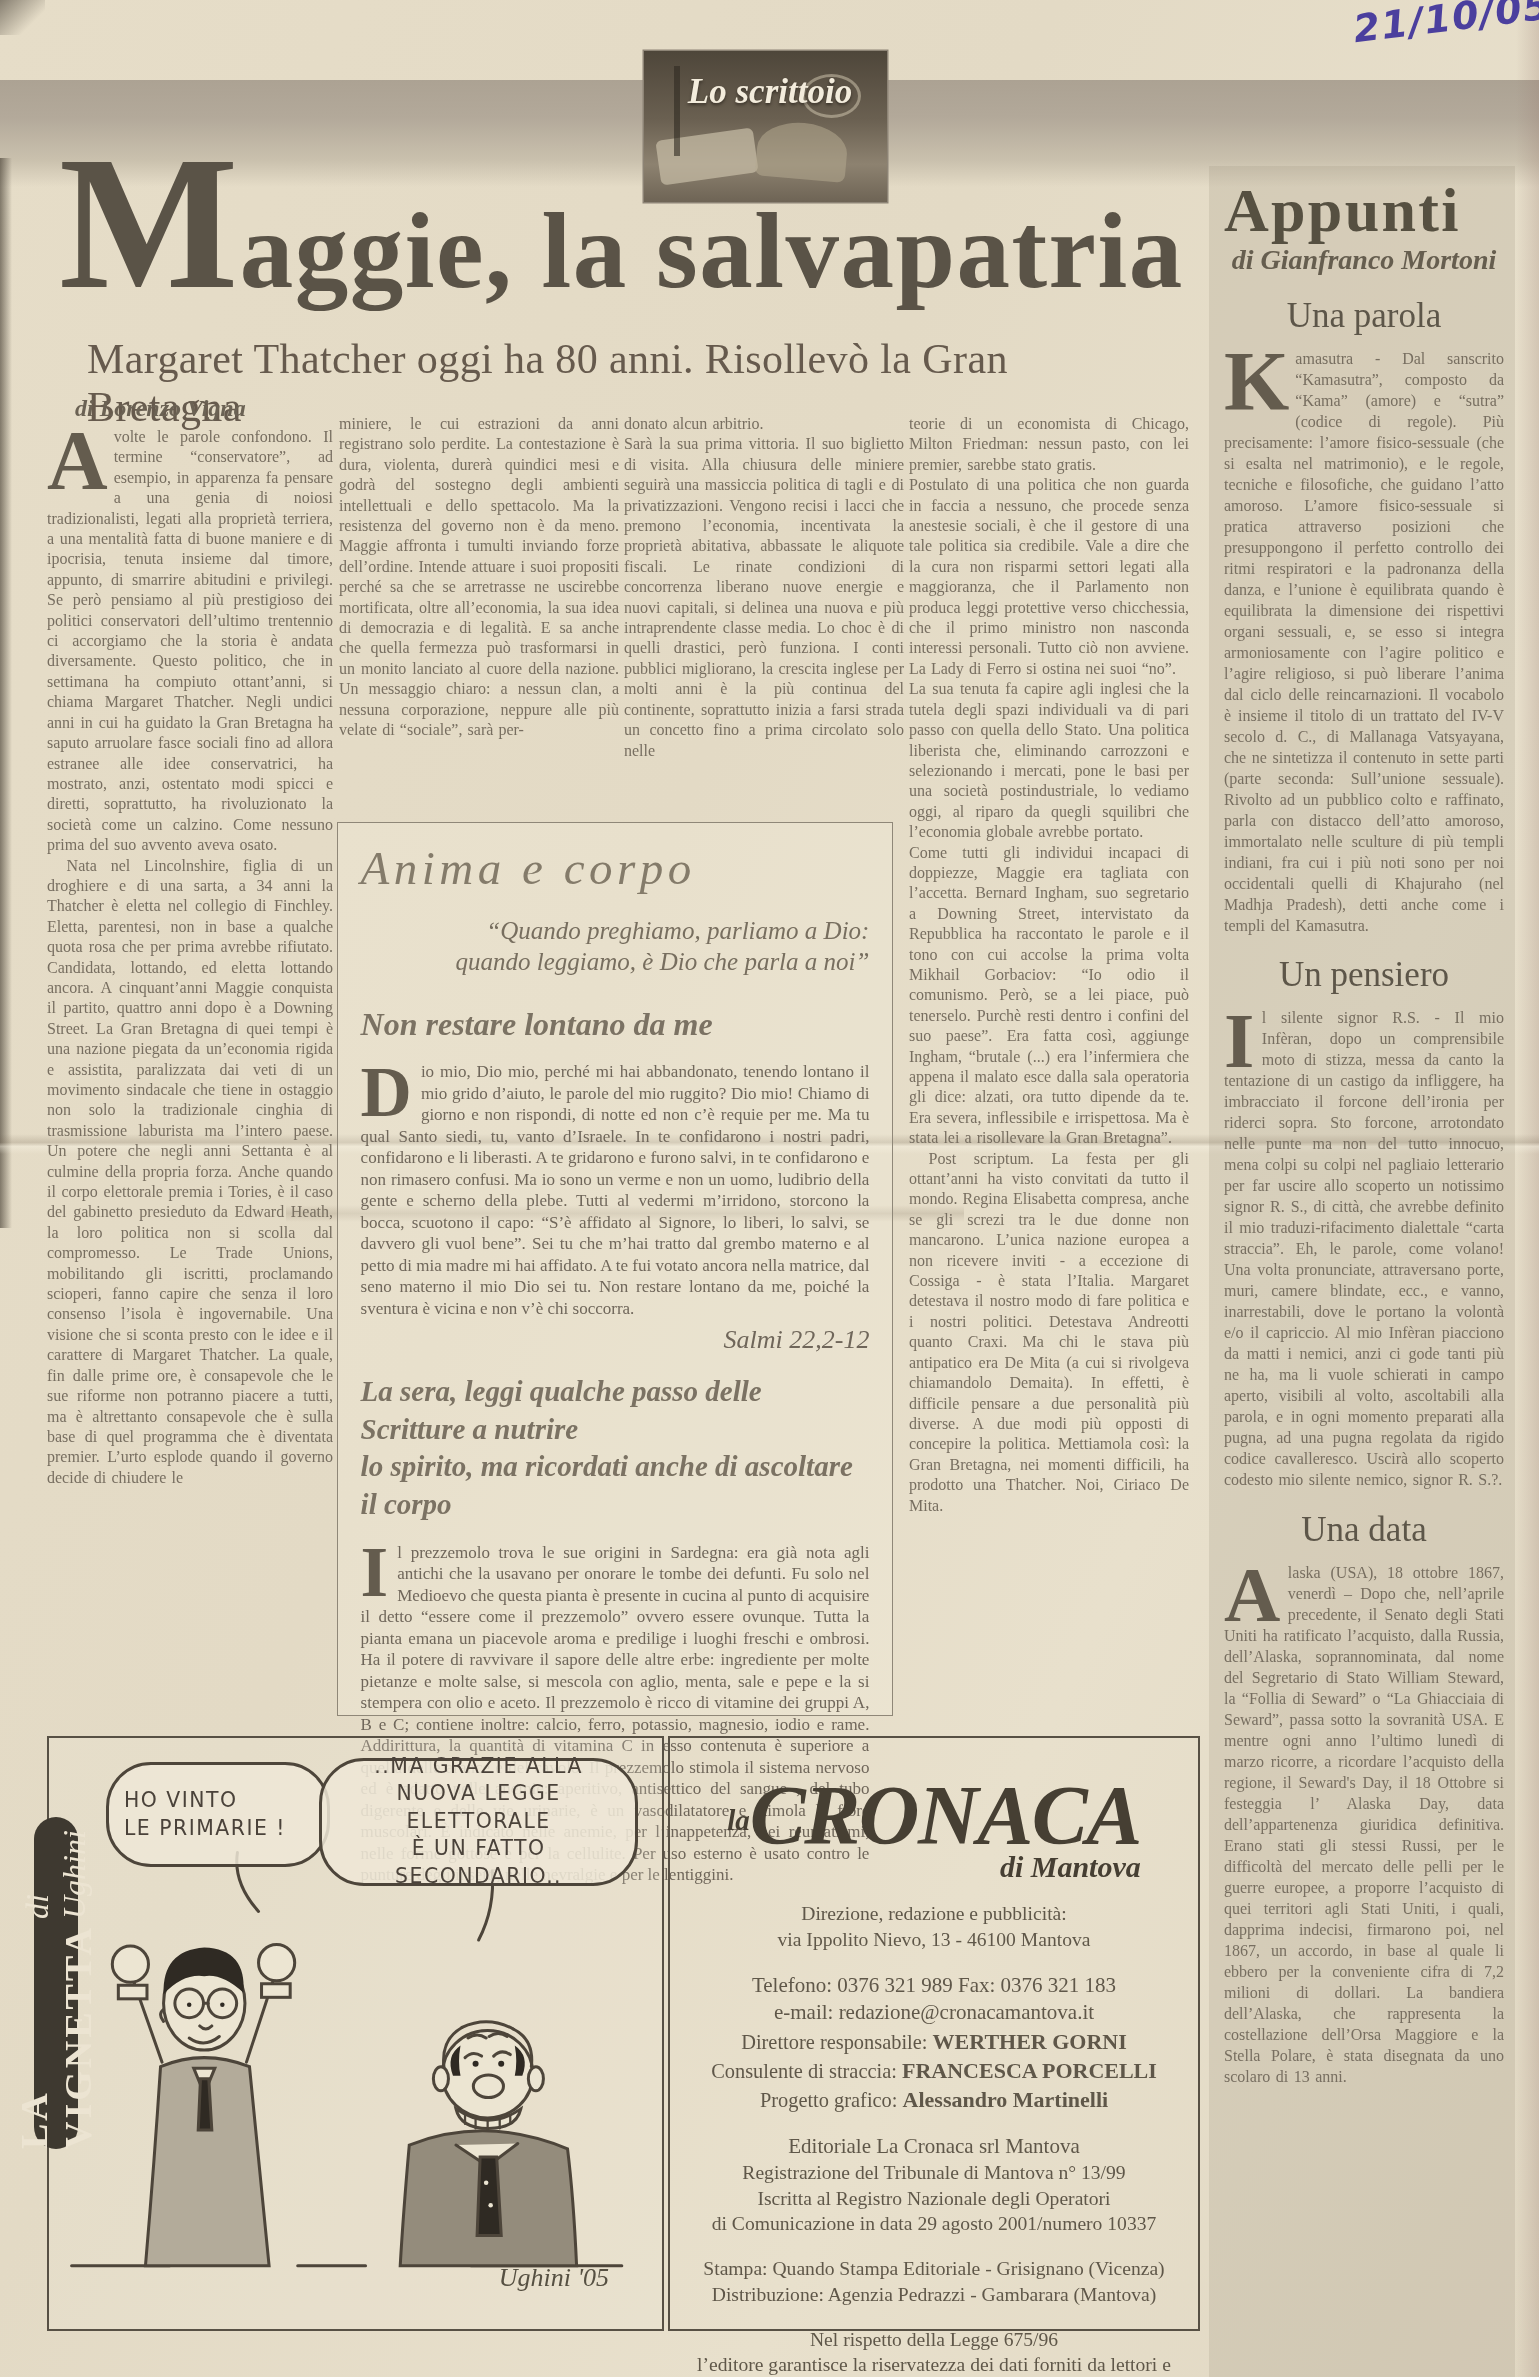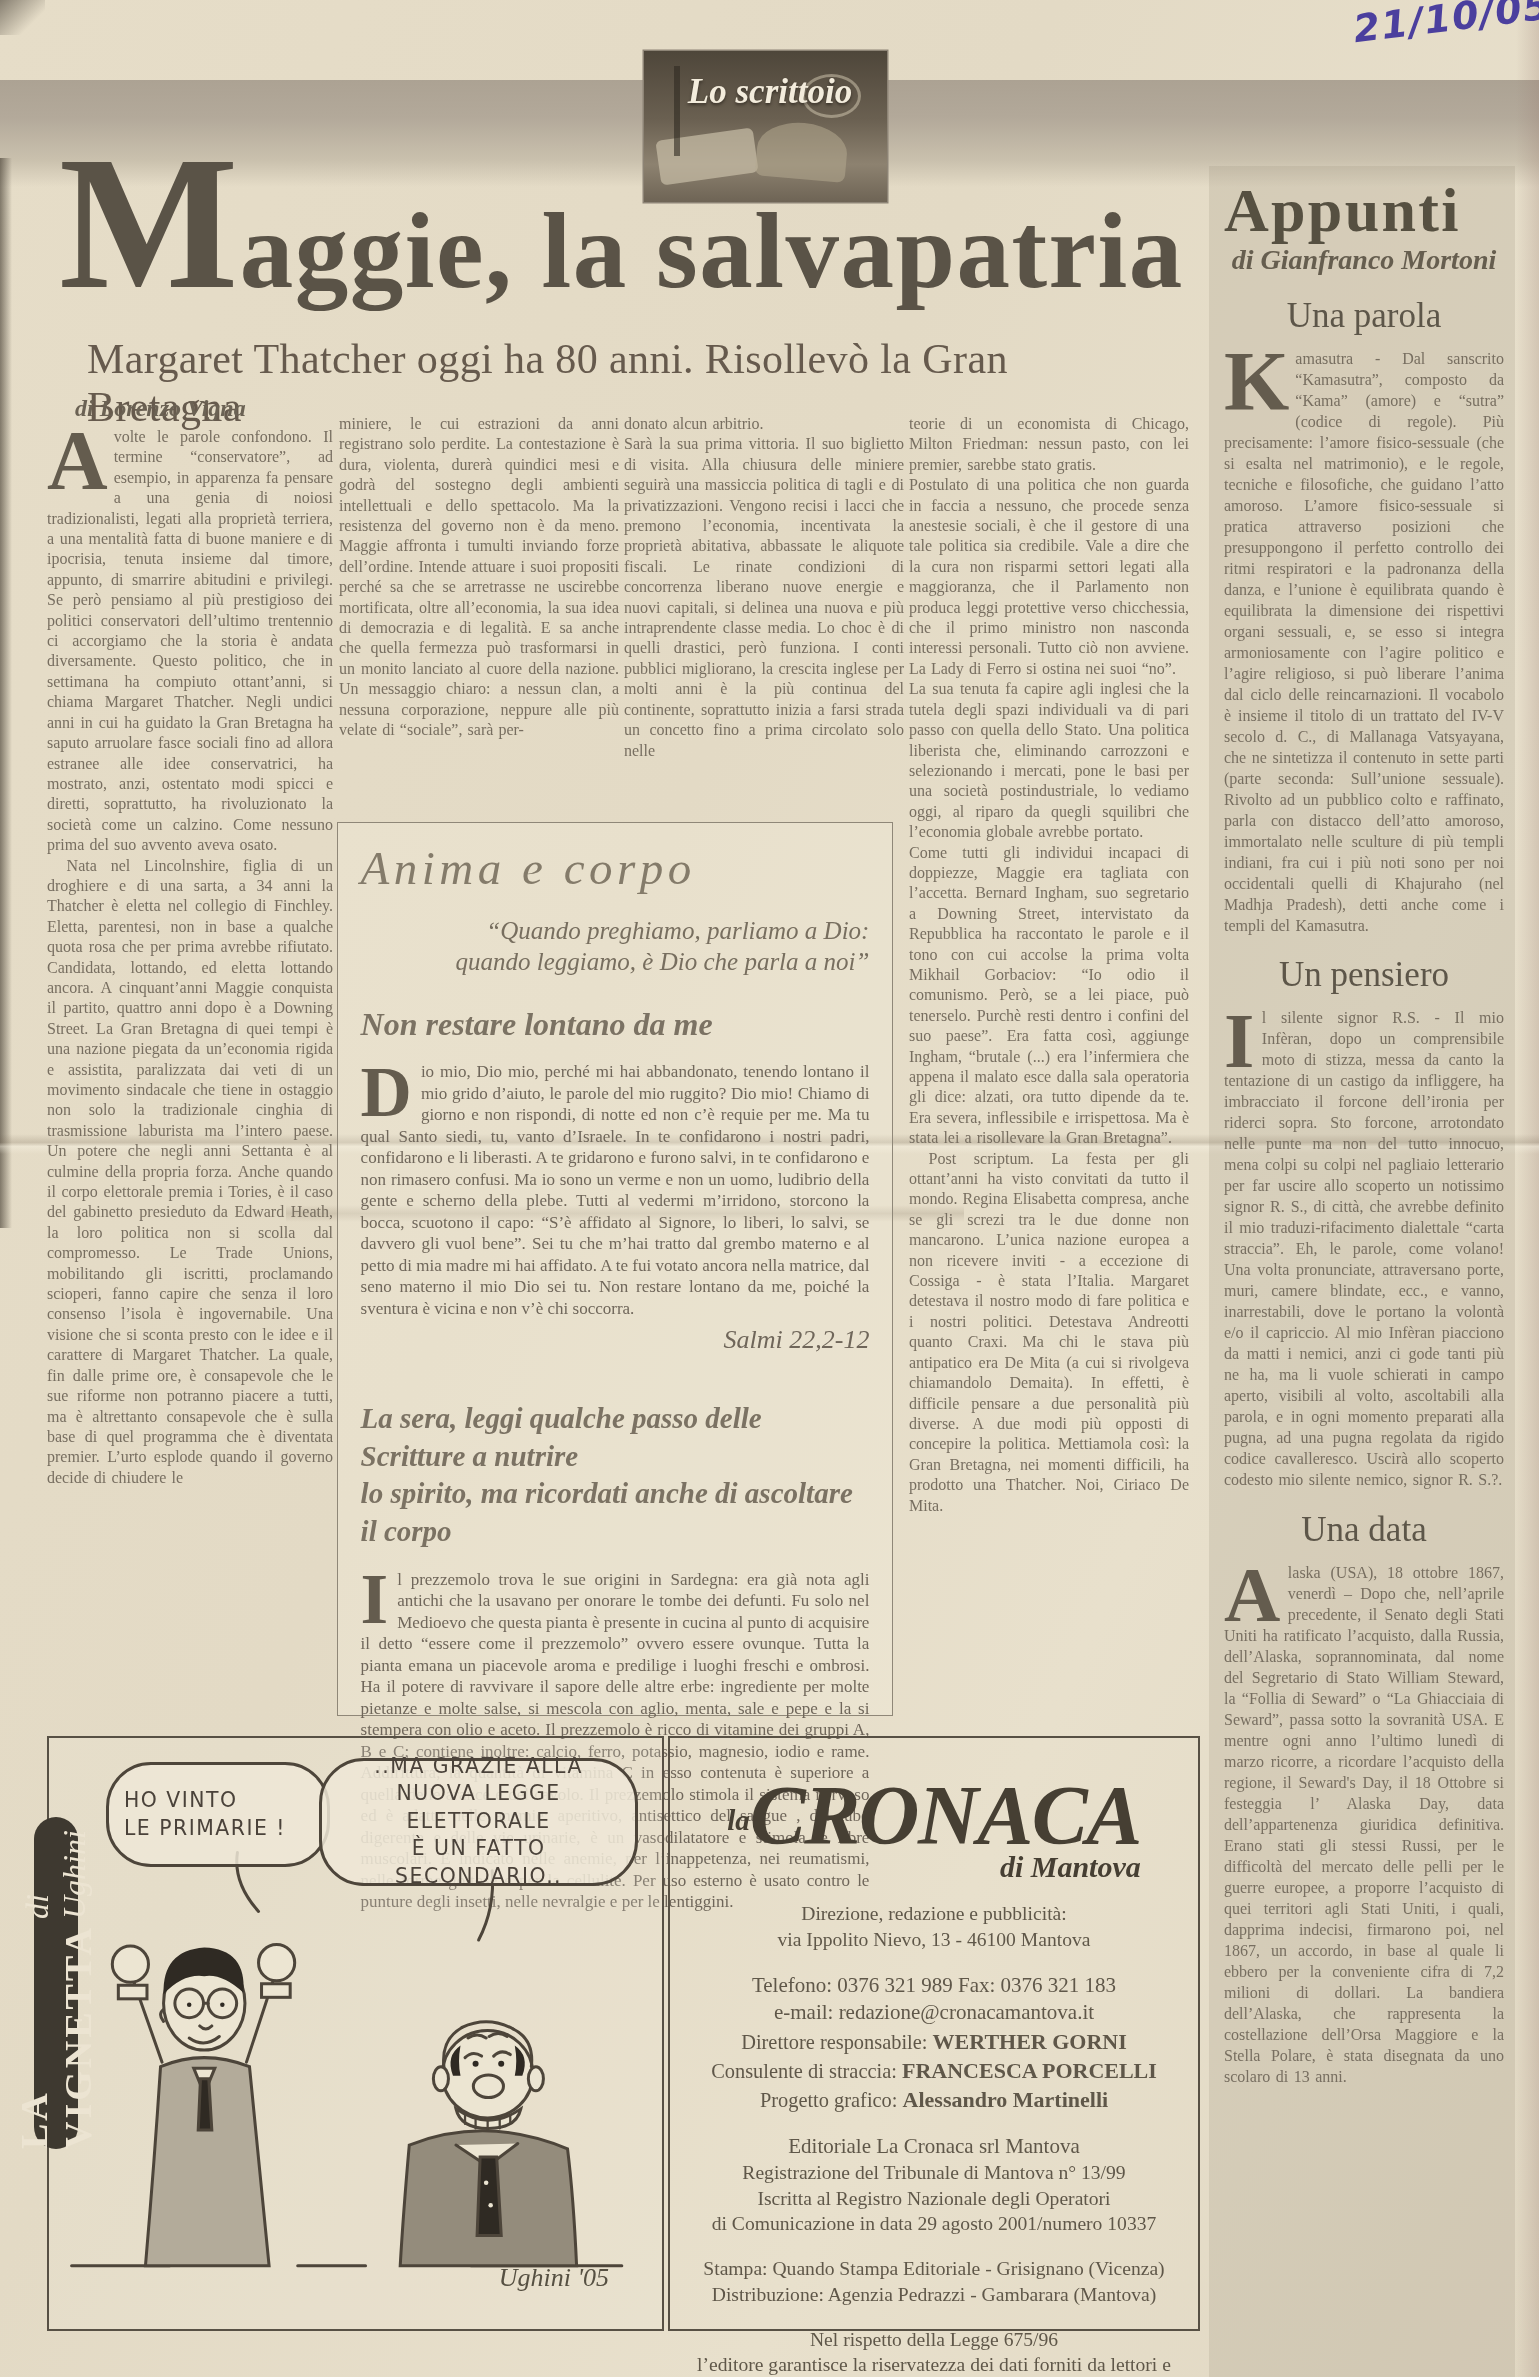--- a/index.html
+++ b/index.html
@@ -37,21 +37,21 @@
   .dc-d,.dc-i2{font-size:71px;line-height:53px;margin:4.5px 9px 0 0;}
   .dc-k{font-size:84px;line-height:60px;margin:4.5px 6px 0 0;}
   .dc-i3,.dc-a3{font-size:78px;line-height:57px;margin:4.5px 7.5px 0 0;}
   
   .anima{left:337px;top:822px;width:556px;height:894px;border:1.5px solid #8f8778;box-sizing:border-box;
          padding:18px 22.6px 15px 22.6px;background:rgba(248,242,226,.25);}
   .anima-title{font-style:italic;font-size:47px;color:#847b6a;letter-spacing:4.5px;}
   .anima-cur{text-align:right;font-weight:bold;font-style:italic;font-size:27px;color:#6e6557;margin-top:3px;}
   .anima-quote{text-align:right;font-style:italic;font-size:25px;line-height:1.25;color:#776e5f;margin-top:19.6px;}
   .anima-sub{font-style:italic;font-weight:bold;font-size:32px;color:#7b7263;margin-top:29px;}
-  .anima-sub2{font-style:italic;font-weight:bold;font-size:29px;line-height:1.3;color:#7b7263;margin-top:45px;}
+  .anima-sub2{font-style:italic;font-weight:bold;font-size:29px;line-height:1.3;color:#7b7263;margin-top:18px;}
   .anima-p{margin:18px 0 0 0;text-align:justify;font-size:17px;line-height:21.5px;color:#6f665a;}
   .anima-ref{text-align:right;font-style:italic;font-size:26px;color:#6f665a;margin-top:6px;}
   
   .side-bg{left:1209px;top:166px;width:306px;height:2212px;background:rgba(150,140,120,.20);}
   .side{left:1224px;top:179px;width:280px;}
   .side-title{font-size:62px;font-weight:bold;color:#565041;letter-spacing:2.3px;line-height:1;}
   .side-byline{text-align:center;font-weight:bold;font-style:italic;font-size:28px;color:#665e4f;margin-top:3px;}
   .side-h{text-align:center;font-size:35px;color:#5d5649;margin:19.6px 0 12px 0;}
   .side p{margin:0;text-align:justify;font-size:16px;line-height:21px;color:#776e60;word-spacing:1.5px;}
   

